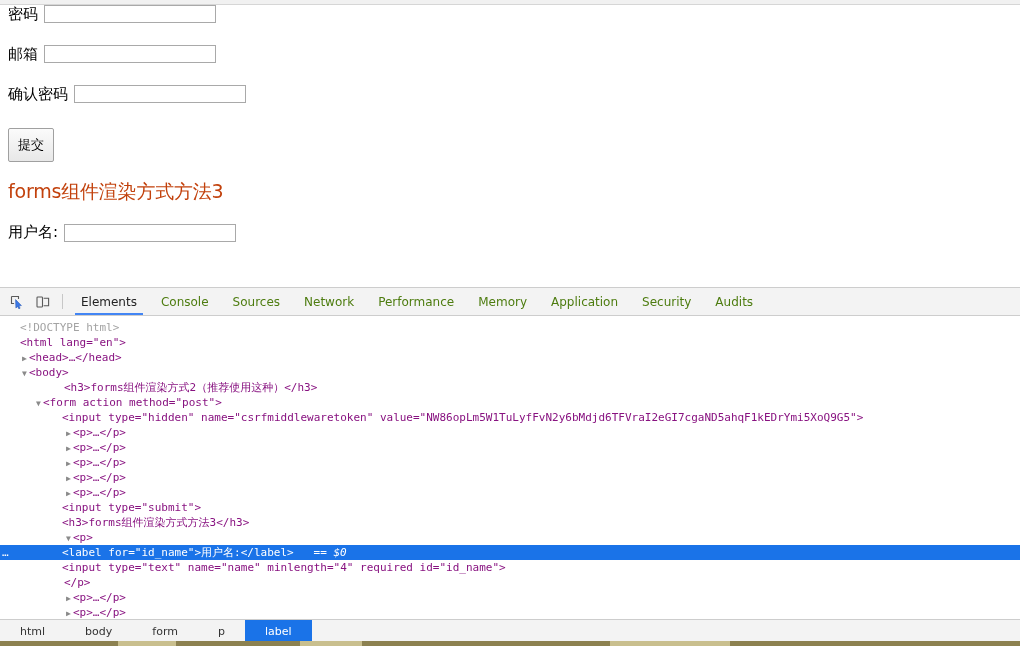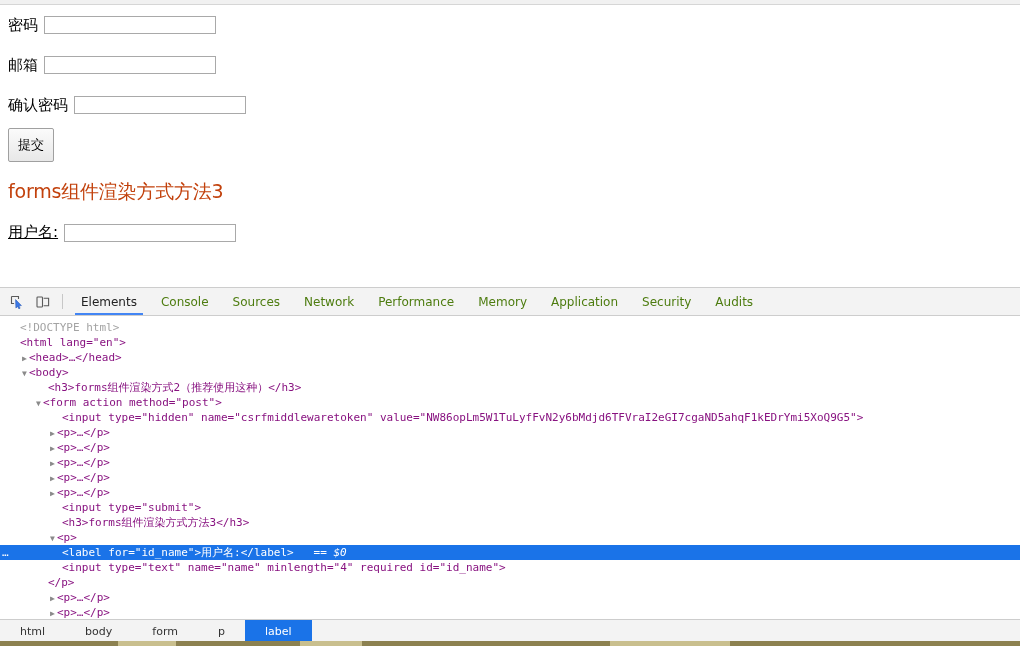--- a/index.html
+++ b/index.html
@@ -29,21 +29,21 @@
     position: relative;
     height: 282px;
     background: #fff;
     padding: 0 8px;
     box-sizing: border-box;
     overflow: hidden;
   }
 
   .form-row {
     display: flex;
-    align-items: center;
+    align-items: flex-start;
     height: 40px;
   }
   .form-label {
     font-family: "DejaVu Sans", sans-serif;
     font-size: 15px;
     color: #000;
     white-space: nowrap;
   }
   .txt-input {
     height: 18px;
@@ -83,21 +83,20 @@
     font-size: 19px;
     font-weight: normal;
     margin: 14px 0 18px 0;
     color: #c2410c;
     letter-spacing: -0.2px;
   }
 
   .user-row {
     display: flex;
     align-items: center;
-    text-decoration: underline;
   }
   .user-label {
     font-family: "DejaVu Sans", sans-serif;
     font-size: 15px;
   }
 
   
   #devtools {
     position: relative;
     height: 355px;
@@ -193,21 +192,21 @@
     font-size: 8px;
     text-align: center;
     cursor: default;
   }
 
   .tag      { color: #881280; }
   .doctype  { color: #a3a3a3; }
   .sel-mark { color: #999; font-style: italic; }
   .i1 { padding-left: 20px; }
   .i2 { padding-left: 34px; }
-  .i3 { padding-left: 48px; }
+  .i3 { padding-left: 64px; }
   .i4 { padding-left: 62px; }
 
   
   #dt-breadcrumb {
     position: absolute;
     left: 0; right: 0; bottom: 0;
     height: 23px;
     background: #f3f3f3;
     border-top: 1px solid #cdcdcd;
     box-sizing: border-box;

